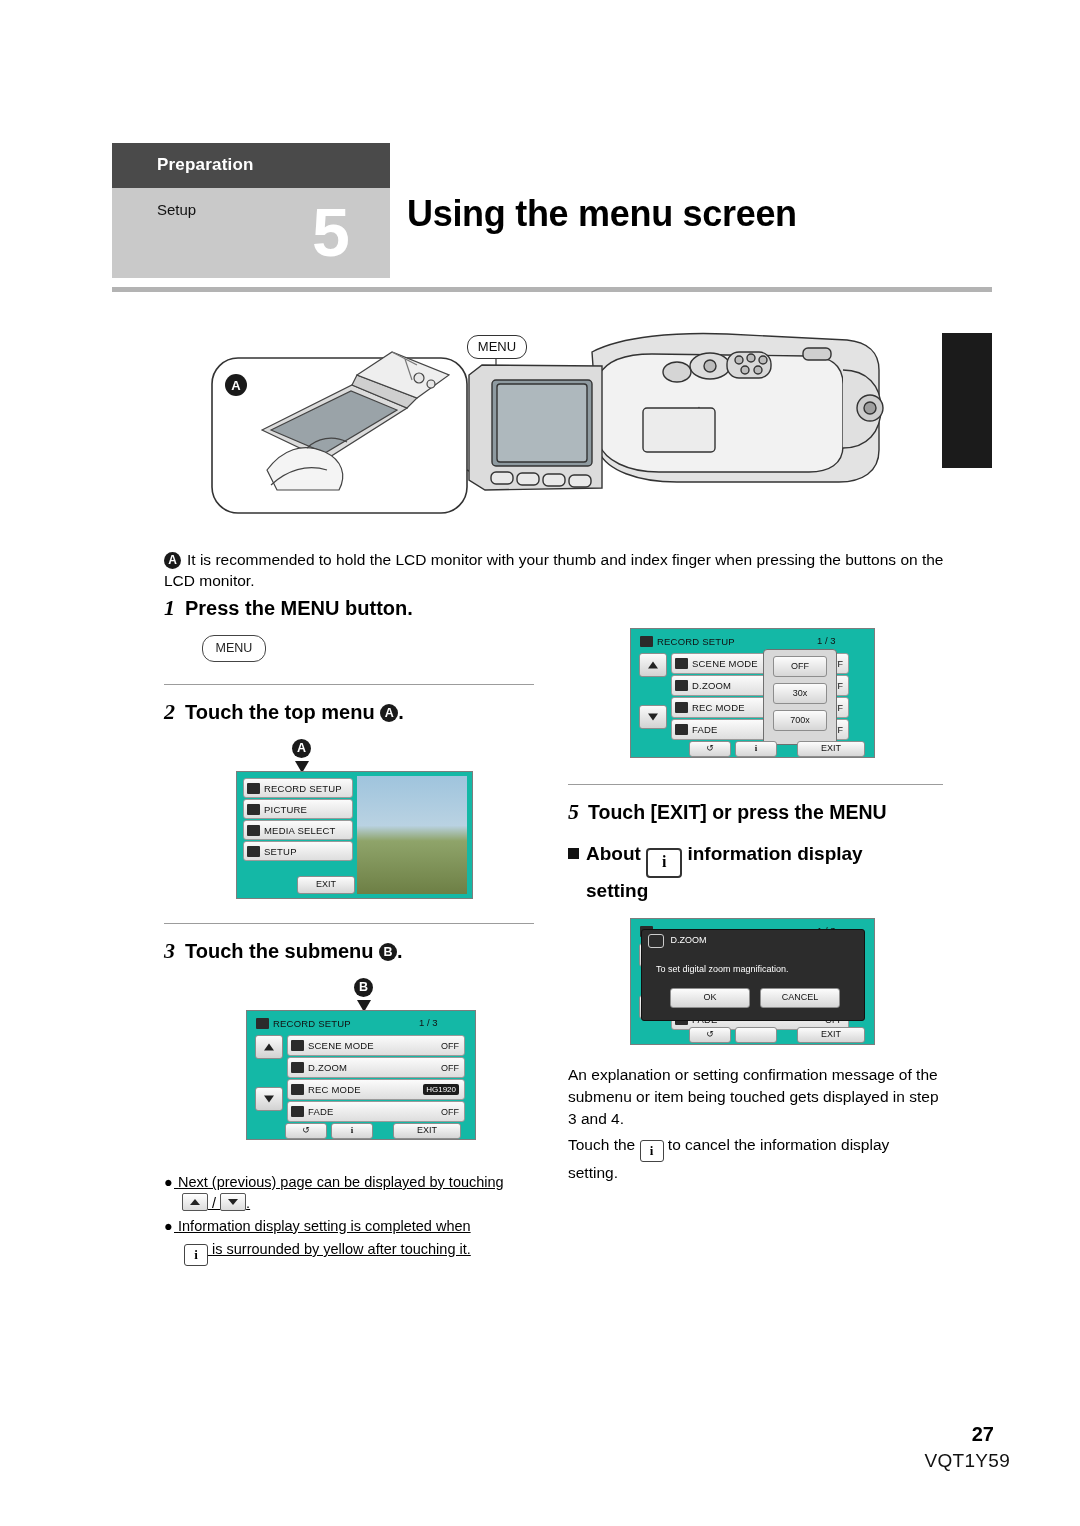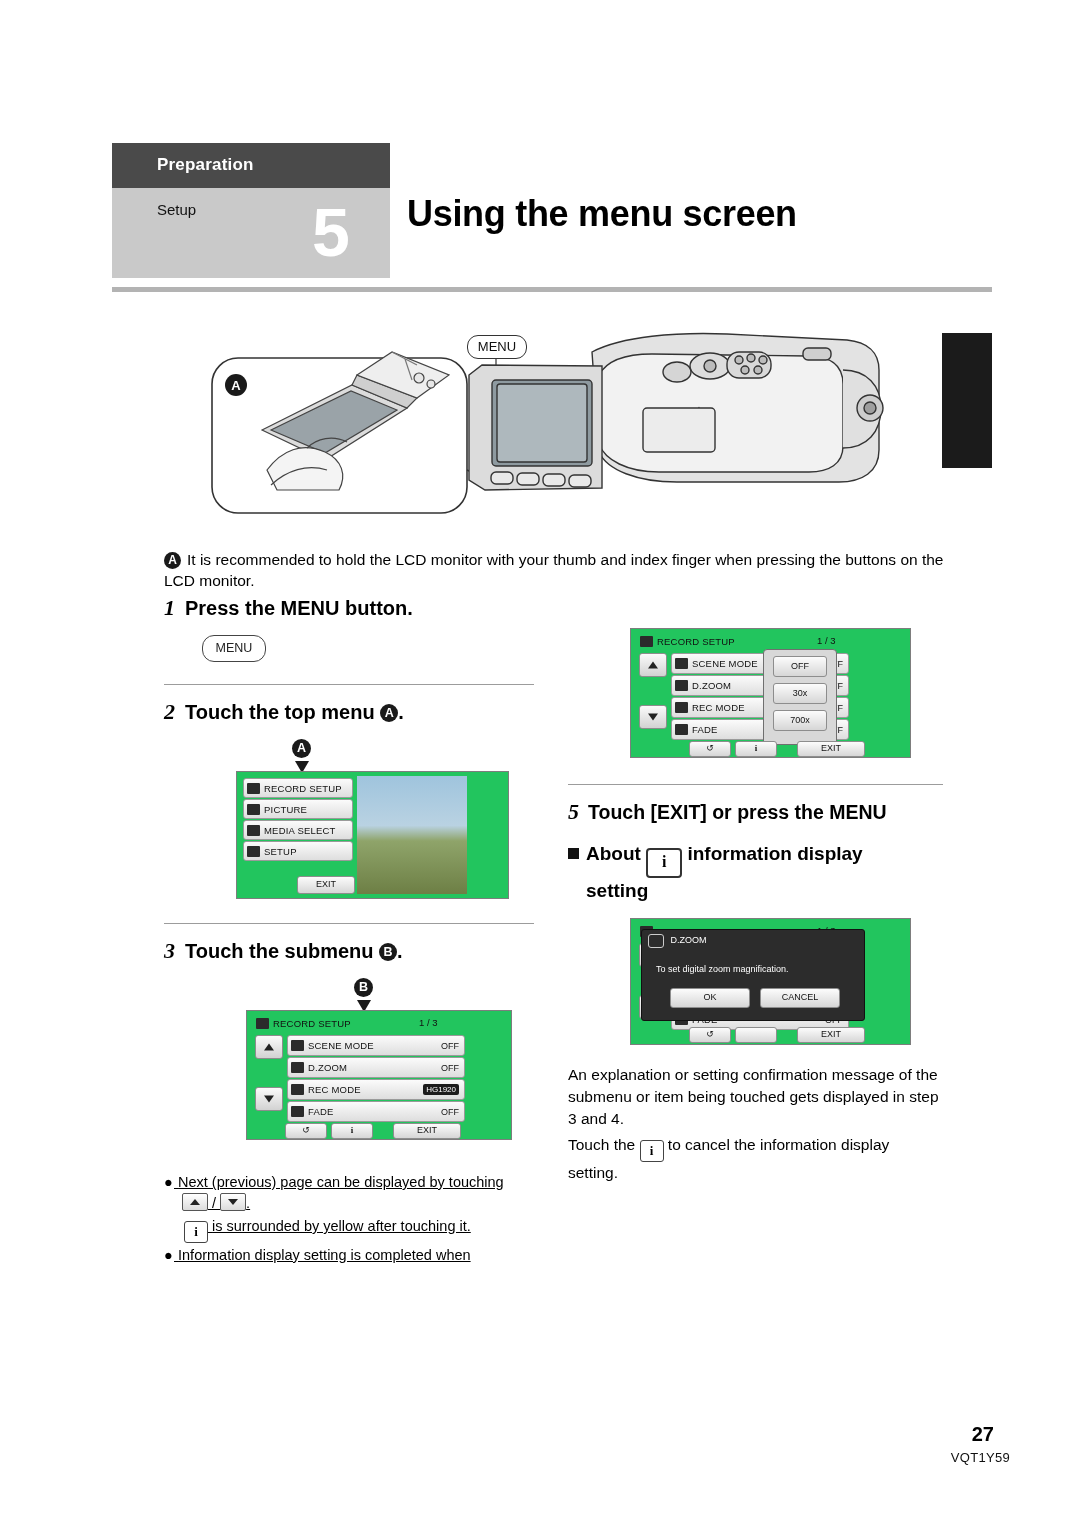--- a/index.html
+++ b/index.html
@@ -77,21 +77,21 @@
   }
 
   .menu-btn{
     width:62px;height:25px;border:1.5px solid #444;border-radius:12px;
     font-size:12.5px;text-align:center;line-height:25px;color:#222;background:#fff;
     margin:14px 0 0 38px;
   }
 
   
   .lcd{
-    position:relative;background:#22c55e;border:1px solid #7d7d7d;padding-left:36px;
+    position:relative;background:#14b8a6;border:1px solid #7d7d7d;
   }
   .row{
     position:absolute;background:linear-gradient(#fbfbfb,#dedede);
     border:1px solid #9a9a9a;border-radius:3px;
     font-size:9.5px;color:#111;
     display:flex;align-items:center;
   }
   .row .ico{
     width:13px;height:11px;margin:0 4px 0 3px;background:#2b2b2b;border-radius:1px;
     flex:0 0 auto;
@@ -141,21 +141,21 @@
     display:inline-block;width:32px;height:26px;border:2px solid #333;border-radius:4px;
     background:#fff;text-align:center;line-height:24px;font-size:16px;font-family:"Liberation Serif", serif;
     font-weight:bold;vertical-align:-7px;
   }
 
   .sq{display:inline-block;width:11px;height:11px;background:#111;margin-right:7px;vertical-align:1px;}
 
   .para{font-size:15.5px;line-height:22px;}
 
   .pnum{position:absolute;right:98px;top:1423px;font-size:20px;font-weight:bold;}
-  .pcode{position:absolute;right:82px;top:1450px;font-size:13px;color:#111;letter-spacing:.3px;}
+  .pcode{position:absolute;right:82px;top:1450px;font-size:19px;color:#111;letter-spacing:.3px;}
 </style>
 </head>
 <body>
 
 <div class="page">
 
   <div class="hdr-wrap">
     <div class="hdr-dark">
       <span>Preparation</span>
     </div>
@@ -339,27 +339,27 @@
 
     <div class="bul" style="margin-top:4px;text-decoration:underline;">
       <div>
         <span class="dot">●</span>
         <span>Next (previous) page can be displayed by touching</span>
         <span style="margin-left:18px;">
           <span class="smallkey key-up"></span> /
           <span class="smallkey key-dn"></span><span>.</span>
         </span>
       </div>
+      <div style="margin-top:2px;">
+        <span class="dot">●</span>
+        <span>Information display setting is completed when</span>
+      </div>
       <div style="margin-left:20px;margin-top:2px;">
         <span class="ibox">i</span>
         <span>is surrounded by yellow after touching it.</span>
-      </div>
-      <div style="margin-top:2px;">
-        <span class="dot">●</span>
-        <span>Information display setting is completed when</span>
       </div>
     </div>
   </div>
 
   <div class="colR">
 
 
     <div style="position:relative;height:150px;margin-top:16px;">
       <div class="lcd" style="position:absolute;left:62px;top:0;width:243px;height:128px;">
         <div class="row" style="left:6px;top:5px;width:155px;height:15px;border:none;background:none;">

